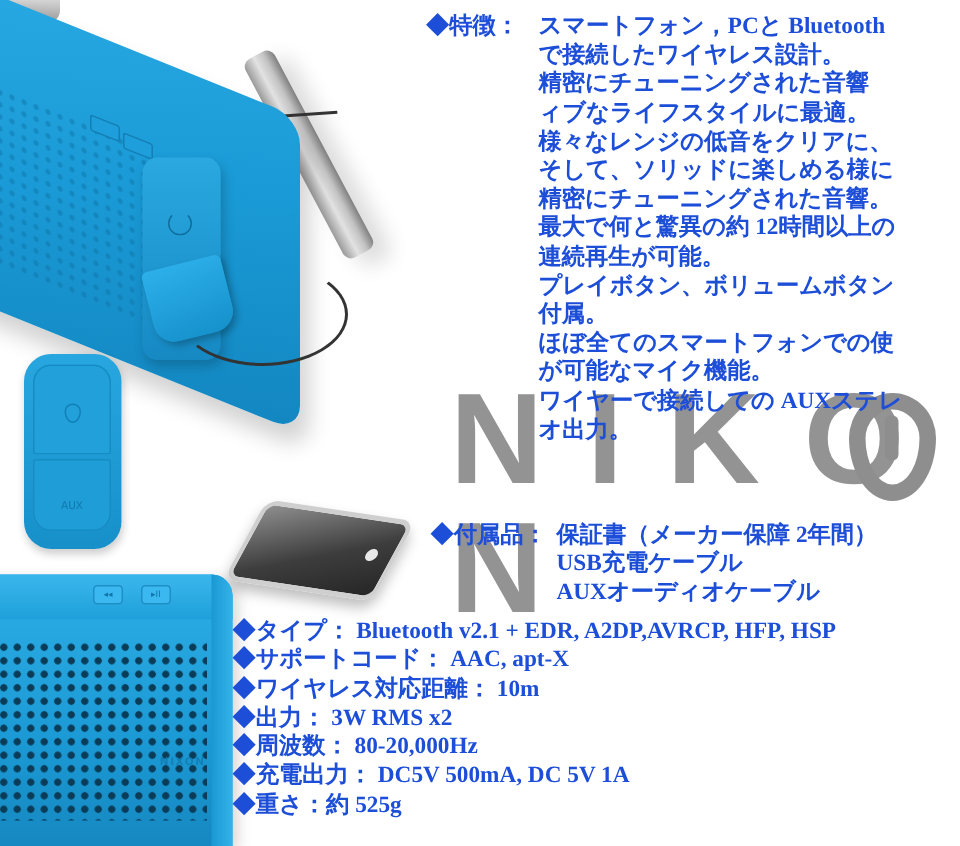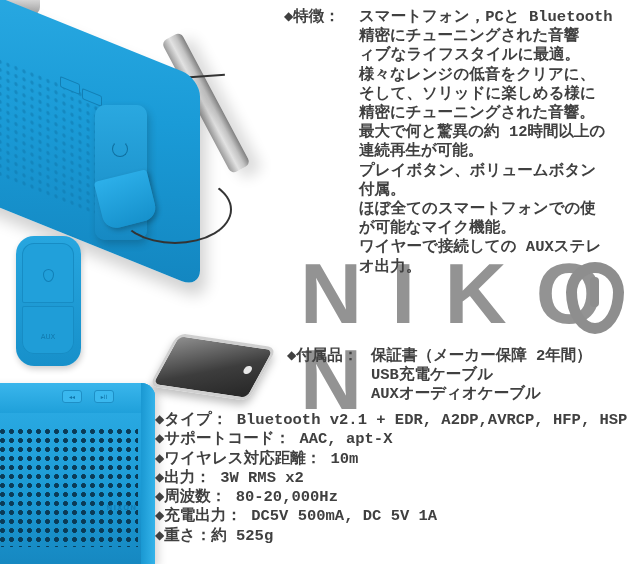--- a/index.html
+++ b/index.html
@@ -151,22 +151,22 @@
     border: 11px solid #8e8e8e; border-radius: 50% 50% 50% 50% / 42% 42% 58% 58%;
     box-sizing: border-box;
   }
   .watermark-drop::after {
     content: ""; position: absolute; left: 13px; top: 4px; width: 9px; height: 30px;
     background: #8e8e8e; border-radius: 4px;
   }
 
   
   .txt {
-    font-family: Liberation Mono, monospace;
-    font-weight: bold; color: #404040;
+    font-family: Liberation Serif, serif;
+    font-weight: bold; color: #1d4ed8;
     font-size: 15.5px; line-height: 19.2px;
     white-space: nowrap;
   }
   .feat-label { left: 284px; top: 8px; }
   .feat-lines { left: 359px; top: 8px; }
   .acc-label { left: 287px; top: 347px; }
   .acc-lines { left: 371px; top: 347px; }
   .spec-list { left: 155px; top: 411px; }
   .spec-list .row { height: 19.3px; }
 </style>
@@ -208,20 +208,21 @@
   <div class="end"></div>
   <div class="logo">NIXON</div>
 </div>
 
 <div class="abs watermark">N I K O N</div>
 <div class="abs watermark-drop"></div>
 
 <div class="abs txt feat-label">◆特徴：</div>
 <div class="abs txt feat-lines">
   <div>スマートフォン，PCと Bluetooth</div>
+  <div>で接続したワイヤレス設計。</div>
   <div>精密にチューニングされた音響</div>
   <div>ィブなライフスタイルに最適。</div>
   <div>様々なレンジの低音をクリアに、</div>
   <div>そして、ソリッドに楽しめる様に</div>
   <div>精密にチューニングされた音響。</div>
   <div>最大で何と驚異の約 12時間以上の</div>
   <div>連続再生が可能。</div>
   <div>プレイボタン、ボリュームボタン</div>
   <div>付属。</div>
   <div>ほぼ全てのスマートフォンでの使</div>

